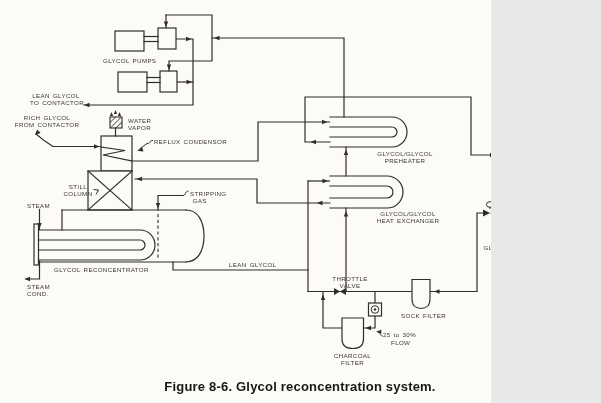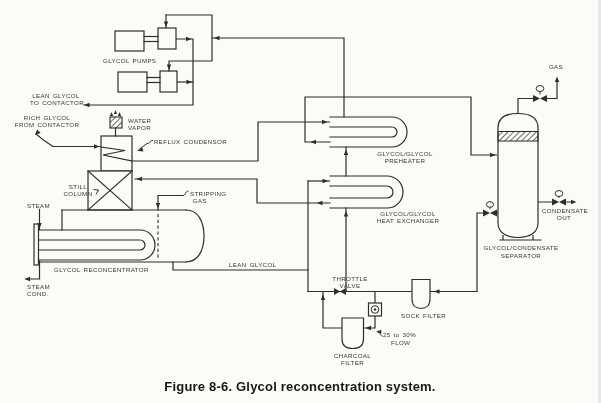--- a/index.html
+++ b/index.html
@@ -1,16 +1,16 @@
 <!DOCTYPE html>
 <html><head>
 <meta charset="utf-8">
 <style>
   html,body{margin:0;padding:0;background:#e8e8e8;}
-  .stage{width:598px;height:403px;background:#fcfbf8;position:relative;overflow:hidden;
+  .stage{width:491px;height:403px;background:#fcfbf8;position:relative;overflow:hidden;
          font-family:"Liberation Sans", sans-serif;}
   svg{display:block}
   .p{stroke:#2f2d2a;stroke-width:1.2;fill:none;stroke-linecap:square;stroke-linejoin:miter;}
   .pthin{stroke:#2f2d2a;stroke-width:1;fill:none;}
   .dash{stroke:#2f2d2a;stroke-width:1.1;fill:none;stroke-dasharray:3.2 2.6;}
   .ah{fill:#2f2d2a;stroke:none;}
   .vfill{fill:#fcfbf8;stroke:#2f2d2a;stroke-width:1.2;}
   .lbl{font-family:"Liberation Sans", sans-serif;font-size:6.2px;fill:#3b3833;
        letter-spacing:0.35px;word-spacing:1px;}
   .cap{font-family:"Liberation Sans", sans-serif;font-size:13px;font-weight:bold;

